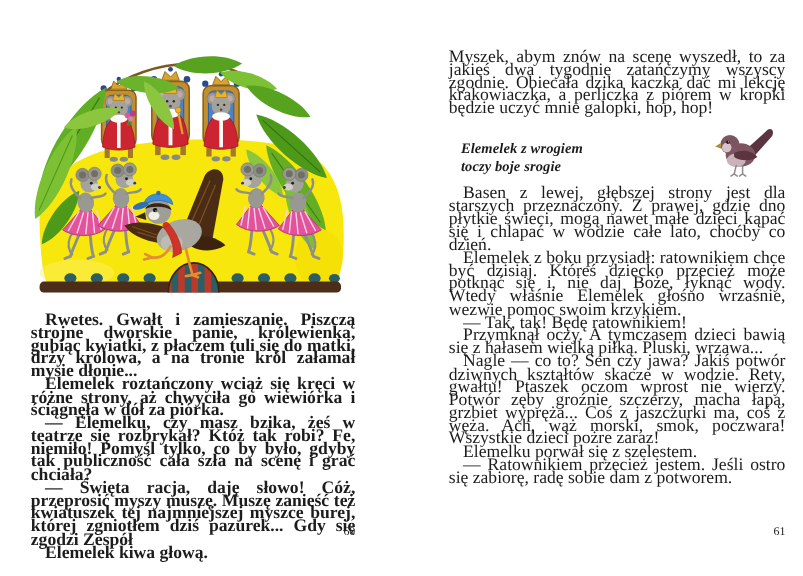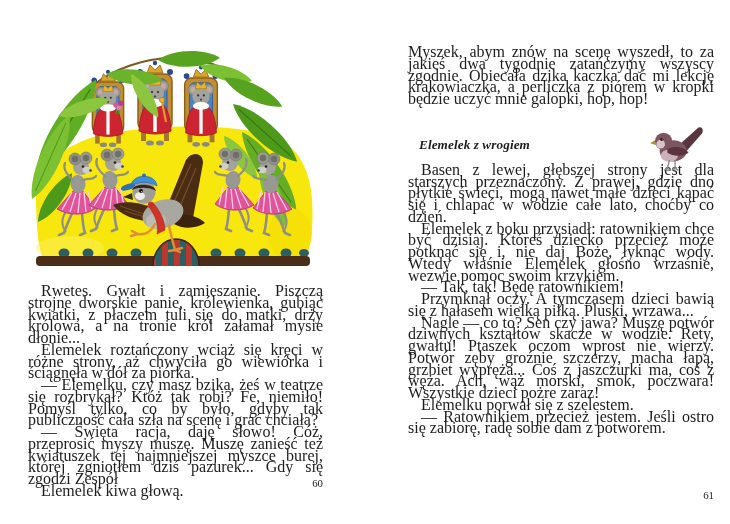--- a/index.html
+++ b/index.html
@@ -5,32 +5,32 @@
   html,body{margin:0;padding:0;}
   body{
     width:730px;height:524px;background:#ffffff;position:relative;
     font-family:"Liberation Serif", serif;color:#1c1c1c;overflow:hidden;
   }
   .text-block p{
     margin:0;text-indent:13px;text-align:justify;
     font-size:16px;line-height:11.75px;
   }
   .text-block p.no-indent{text-indent:0;}
-  .left-text{position:absolute;left:28px;top:285px;width:295px;}
+  .left-text{position:absolute;left:28px;top:285px;width:295px;font-weight:bold;}
   .right-text{position:absolute;left:408px;top:46px;width:306px;}
-  .heading-row{position:relative;margin:32px 0 11px 0;padding-left:11px;}
+  .heading-row{position:relative;margin:22px 0 11px 0;padding-left:11px;}
   .chapter-heading{
     font-size:13.2px;font-weight:bold;font-style:italic;line-height:16.2px;
     letter-spacing:.1px;
   }
   .chapter-heading span{display:block;}
   .vignette{position:absolute;right:10px;top:-13px;width:54px;height:48px;}
   .pagenum{position:absolute;top:477px;font-size:10.8px;text-align:right;}
   .pagenum.pn-left{left:28px;width:295px;}
-  .pagenum.pn-right{left:408px;width:306px;margin-top:12px;}
+  .pagenum.pn-right{left:408px;width:306px;}
   .illustration{position:absolute;left:28px;top:44px;width:288px;height:226px;}
   svg{display:block;}
 </style>
 </head>
 <body>
 
 <div class="illustration">
 <svg viewBox="0 0 288 226" width="288" height="226">
   <defs>
     <path id="leaf" d="M 0 0 C 13 -11 41 -11 54 0 C 41 11 13 11 0 0 Z"></path>
@@ -202,36 +202,37 @@
   <p>Elemelek kiwa głową.</p>
 </div>
 <div class="pagenum pn-left">60</div>
 
 <div class="text-block right-text">
   <p class="no-indent">Myszek, abym znów na scenę wyszedł, to za jakieś dwa tygodnie zatańczymy wszyscy zgodnie. Obiecała dzika kaczka dać mi lekcję krakowiaczka, a perliczka z piórem w kropki będzie uczyć mnie galopki, hop, hop!</p>
 
   <div class="heading-row">
     <h2 class="chapter-heading" style="margin:0;">
       <span>Elemelek z wrogiem</span>
+      <span>toczy boje srogie</span>
     </h2>
     <svg class="vignette" viewBox="0 0 56 50">
       <path d="M 30 22 L 50 4 C 54 2 56 6 54 10 L 38 28 Z" fill="#5a3540"></path>
       <ellipse cx="24" cy="28" rx="14" ry="11" fill="#7d5560"></ellipse>
       <ellipse cx="20" cy="33" rx="9" ry="6.5" fill="#cbb2ba"></ellipse>
       <path d="M 18 26 C 26 22 36 24 40 30 C 34 34 24 34 18 30 Z" fill="#5a3540"></path>
       <circle cx="14" cy="18" r="9" fill="#7d5560"></circle>
       <circle cx="11" cy="21" r="4.5" fill="#d8c3c8"></circle>
       <circle cx="12" cy="16" r="1.6" fill="#2a1a1e"></circle>
         <circle cx="12.6" cy="15.5" r="0.5" fill="#ffffff"></circle>
       <path d="M 5 17 L 0 20 L 6 22 Z" fill="#b08c3a"></path>
       <path d="M 20 38 L 18 46 M 18 46 L 15 48 M 18 46 L 21 48 M 26 38 L 26 46 M 26 46 L 23 48 M 26 46 L 29 48" stroke="#8a8a86" stroke-width="1.4" fill="none" stroke-linecap="round"></path>
     </svg>
   </div>
 
   <p>Basen z lewej, głębszej strony jest dla starszych przeznaczony. Z prawej, gdzie dno płytkie świeci, mogą nawet małe dzieci kąpać się i chlapać w wodzie całe lato, choćby co dzień.</p>
   <p>Elemelek z boku przysiadł: ratownikiem chce być dzisiaj. Któreś dziecko przecież może potknąć się i, nie daj Boże, łyknąć wody. Wtedy właśnie Elemelek głośno wrzaśnie, wezwie pomoc swoim krzykiem.</p>
   <p>— Tak, tak! Będę ratownikiem!</p>
   <p>Przymknął oczy. A tymczasem dzieci bawią się z hałasem wielką piłką. Pluski, wrzawa...</p>
-  <p>Nagle — co to? Sen czy jawa? Muszę potwór dziwnych kształtów skacze w wodzie. Rety, gwałtu! Ptaszek oczom wprost nie wierzy. Potwór zęby groźnie szczerzy, macha łapą, grzbiet wypręża... Coś z jaszczurki ma, coś z węża. Ach, wąż morski, smok, poczwara! Wszystkie dzieci pożre zaraz!</p>
+  <p>Nagle — co to? Sen czy jawa? Jakiś potwór dziwnych kształtów skacze w wodzie. Rety, gwałtu! Ptaszek oczom wprost nie wierzy. Potwór zęby groźnie szczerzy, macha łapą, grzbiet wypręża... Coś z jaszczurki ma, coś z węża. Ach, wąż morski, smok, poczwara! Wszystkie dzieci pożre zaraz!</p>
   <p>Elemelku porwał się z szelestem.</p>
   <p>— Ratownikiem przecież jestem. Jeśli ostro się zabiorę, radę sobie dam z potworem.</p>
 </div>
 <div class="pagenum pn-right">61</div>
 
 </body></html>

